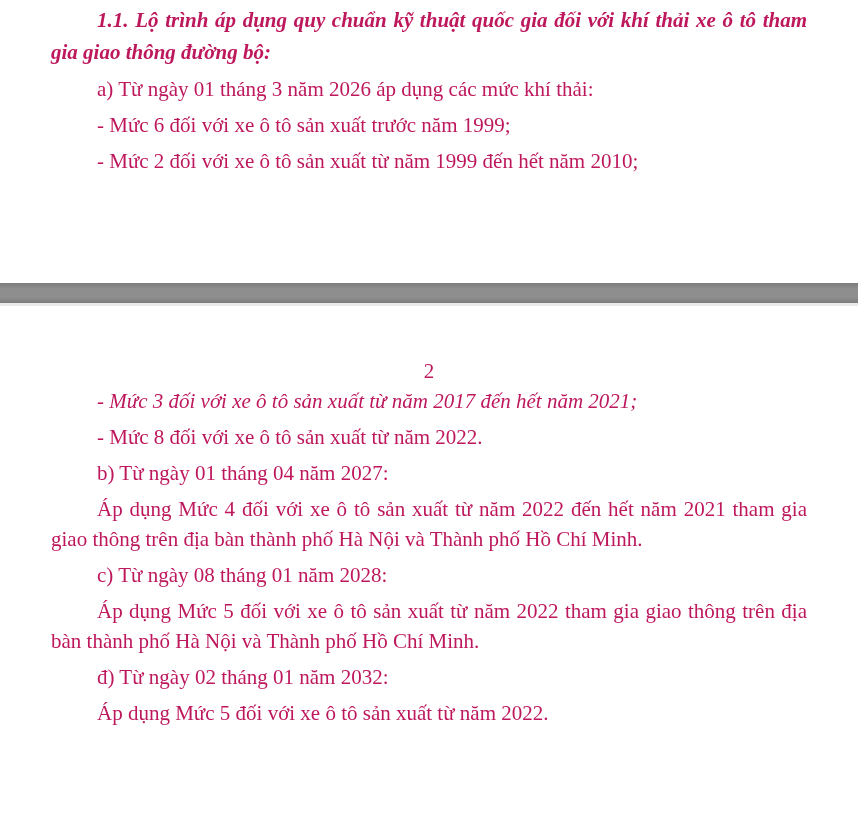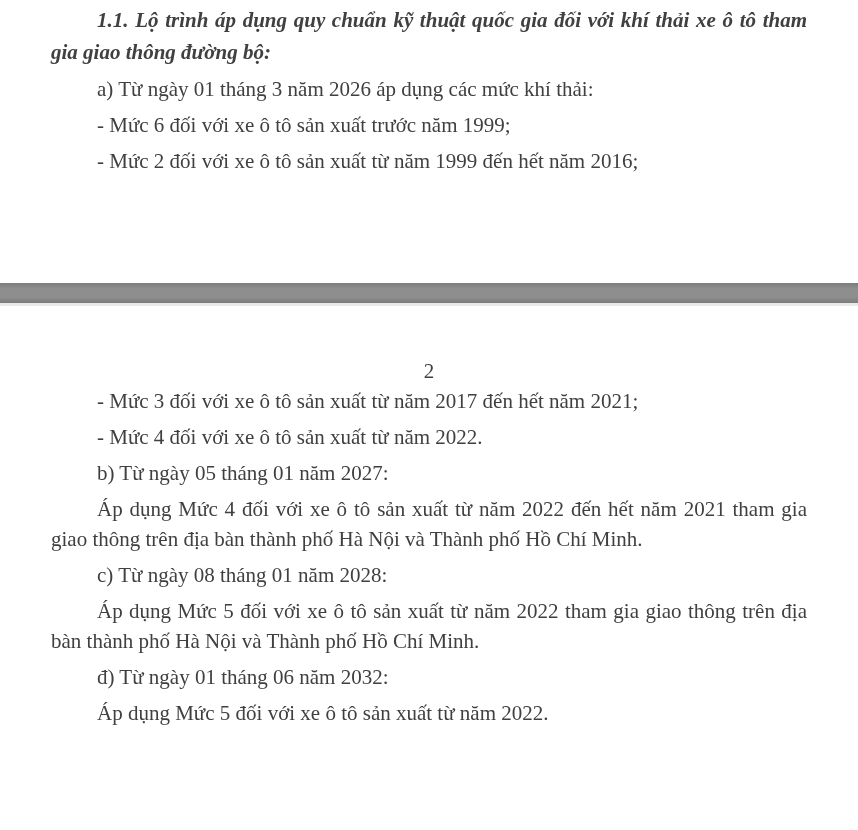--- a/index.html
+++ b/index.html
@@ -8,21 +8,21 @@
     background: #ffffff;
   }
   .viewport {
     position: relative;
     width: 858px;
     height: 830px;
     background: #ffffff;
     overflow: hidden;
     font-family: "Liberation Serif", "DejaVu Serif", serif;
     font-size: 21px;
-    color: #404040;
+    color: #be185d;
   }
   .page {
     position: absolute;
     left: 0;
     right: 0;
     background: #ffffff;
   }
   .page-1 {
     top: 0;
     padding: 4px 51px 0 51px;
@@ -60,41 +60,42 @@
     padding: 51px 51px 0 51px;
   }
   .page-num {
     margin: 0 0 1px 0;
     line-height: 28px;
     text-align: center;
     text-indent: 0;
   }
   .para.first {
     margin-top: 0;
+    font-style: italic;
   }
 </style>
 </head>
 <body>
 
 <div class="viewport">
 
   <section class="page page-1">
     <p class="heading">1.1. Lộ trình áp dụng quy chuẩn kỹ thuật quốc gia đối với khí thải xe ô tô tham gia giao thông đường bộ:</p>
     <p class="para">a) Từ ngày 01 tháng 3 năm 2026 áp dụng các mức khí thải:</p>
     <p class="para">- Mức 6 đối với xe ô tô sản xuất trước năm 1999;</p>
-    <p class="para">- Mức 2 đối với xe ô tô sản xuất từ năm 1999 đến hết năm 2016;</p>
+    <p class="para">- Mức 2 đối với xe ô tô sản xuất từ năm 1999 đến hết năm 2010;</p>
   </section>
 
   <div class="page-gap"></div>
 
   <section class="page page-2">
     <div class="page-num">2</div>
     <p class="para first">- Mức 3 đối với xe ô tô sản xuất từ năm 2017 đến hết năm 2021;</p>
-    <p class="para">- Mức 4 đối với xe ô tô sản xuất từ năm 2022.</p>
-    <p class="para">b) Từ ngày 05 tháng 01 năm 2027:</p>
+    <p class="para">- Mức 8 đối với xe ô tô sản xuất từ năm 2022.</p>
+    <p class="para">b) Từ ngày 01 tháng 04 năm 2027:</p>
     <p class="para">Áp dụng Mức 4 đối với xe ô tô sản xuất từ năm 2022 đến hết năm 2021 tham gia giao thông trên địa bàn thành phố Hà Nội và Thành phố Hồ Chí Minh.</p>
     <p class="para">c) Từ ngày 08 tháng 01 năm 2028:</p>
     <p class="para">Áp dụng Mức 5 đối với xe ô tô sản xuất từ năm 2022 tham gia giao thông trên địa bàn thành phố Hà Nội và Thành phố Hồ Chí Minh.</p>
-    <p class="para">đ) Từ ngày 01 tháng 06 năm 2032:</p>
+    <p class="para">đ) Từ ngày 02 tháng 01 năm 2032:</p>
     <p class="para">Áp dụng Mức 5 đối với xe ô tô sản xuất từ năm 2022.</p>
   </section>
 
 </div>
 
 </body></html>

